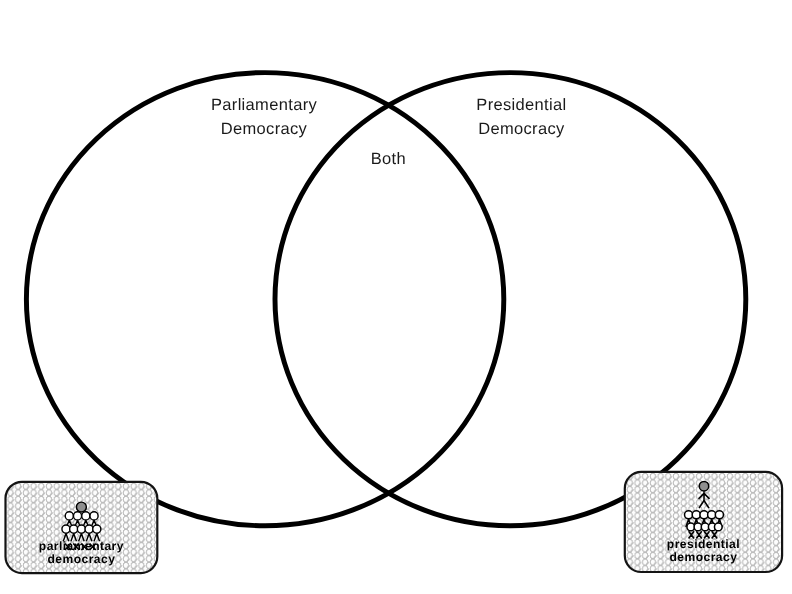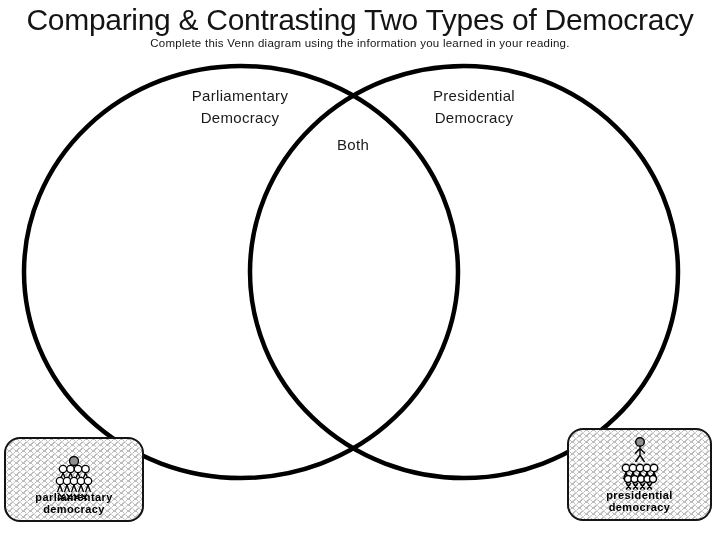--- a/index.html
+++ b/index.html
@@ -101,22 +101,20 @@
   }
   .badge-left  .badge-caption { bottom: 5px; }
   .badge-right .badge-caption { bottom: 6px; }
   .badge-caption span { display: block; }
 </style>
 </head>
 <body>
 
 <main class="page">
 
-  <h1 class="title">Comparing &amp; Contrasting Two Types of Democracy</h1>
-  <p class="subtitle">Complete this Venn diagram using the information you learned in your reading.</p>
 
   <svg class="venn" width="720" height="540" viewBox="0 0 720 540" aria-hidden="true">
     <ellipse cx="241" cy="272" rx="217" ry="206"></ellipse>
     <ellipse cx="464" cy="272" rx="214" ry="206"></ellipse>
   </svg>
 
   <div class="vlabel left">
     <div>Parliamentary</div>
     <div>Democracy</div>
   </div>

